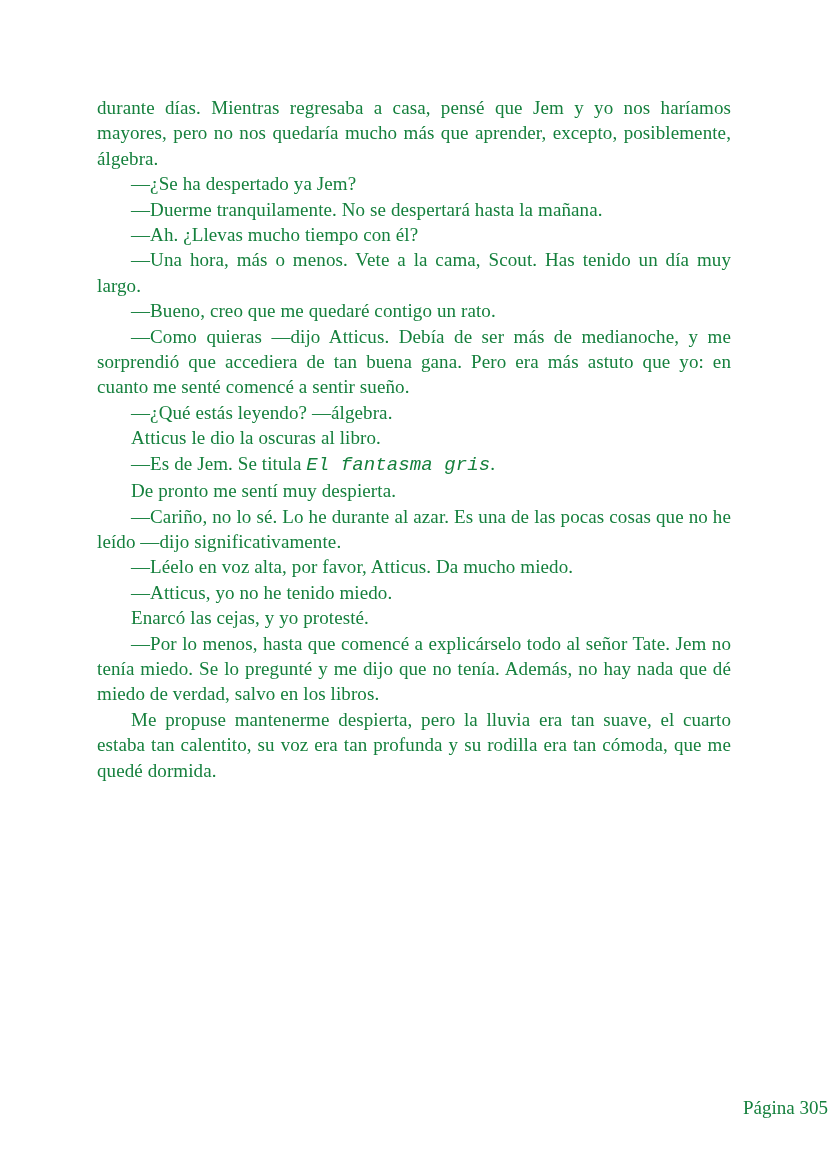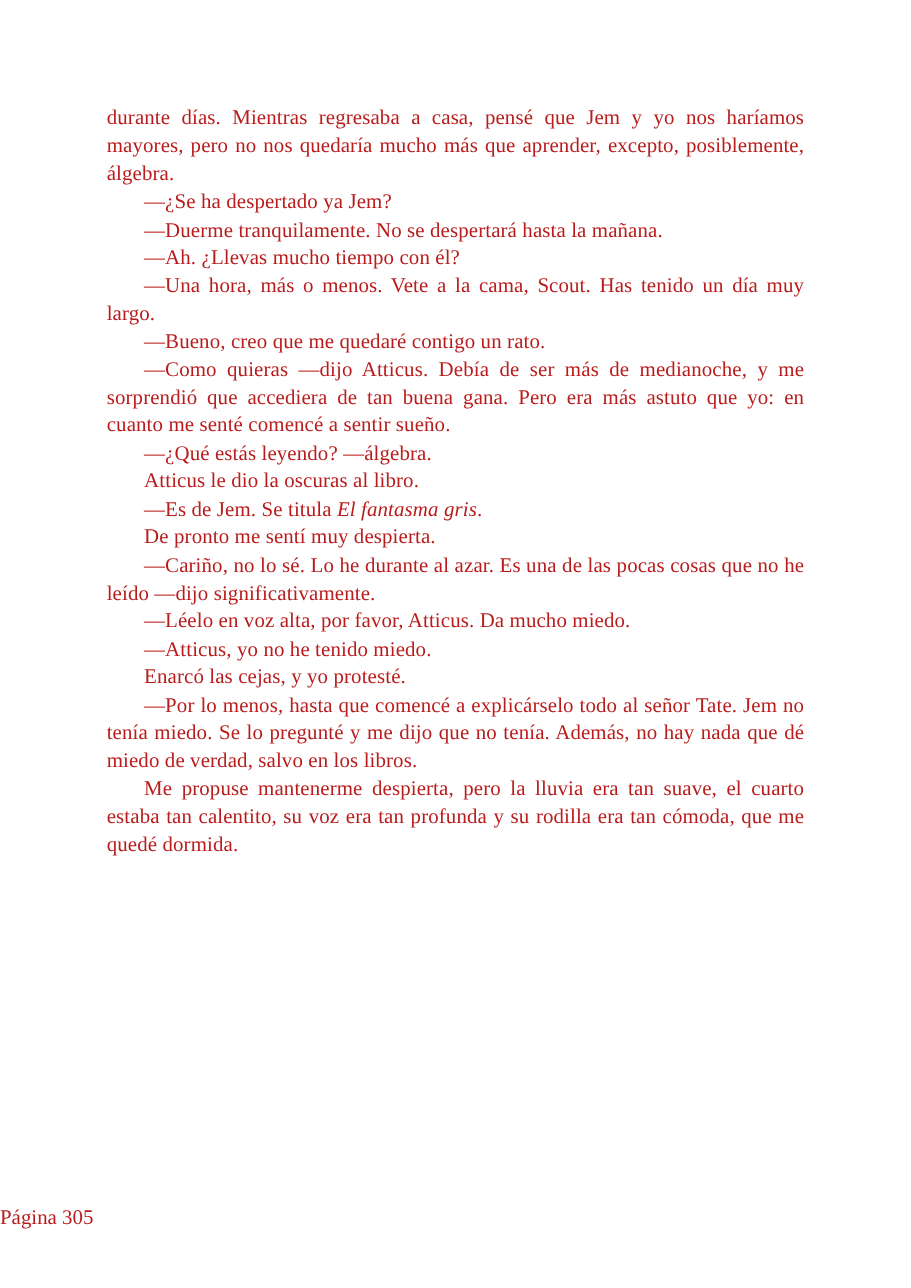--- a/index.html
+++ b/index.html
@@ -5,21 +5,21 @@
   html, body {
     margin: 0;
     padding: 0;
     background: #ffffff;
   }
   .page {
     position: relative;
     width: 828px;
     height: 1171px;
     background: #ffffff;
-    color: #b91c1c;
+    color: #15803d;
     font-family: "Liberation Serif", "DejaVu Serif", serif;
     box-sizing: border-box;
     overflow: hidden;
   }
   .page-body {
     position: absolute;
     left: 97px;
     right: 97px;
     top: 95px;
   }
@@ -28,27 +28,28 @@
     font-size: 19px;
     line-height: 25.4px;
     text-align: justify;
     letter-spacing: 0.1px;
   }
   p.para.indent {
     text-indent: 34px;
   }
   .italic {
     font-style: italic;
+    font-family: Liberation Mono, monospace;
   }
   .page-footer {
     position: absolute;
     left: 0;
     right: 0;
     top: 1095px;
-    text-align: left;
+    text-align: right;
     font-size: 19px;
     line-height: 25px;
   }
 </style>
 </head>
 <body>
 
 <div class="page">
   <div class="page-body">
       <p class="para"><span>durante días. Mientras regresaba a casa, pensé que Jem y yo nos haríamos mayores, pero no nos quedaría mucho más que aprender, excepto, posiblemente, álgebra.</span></p>

